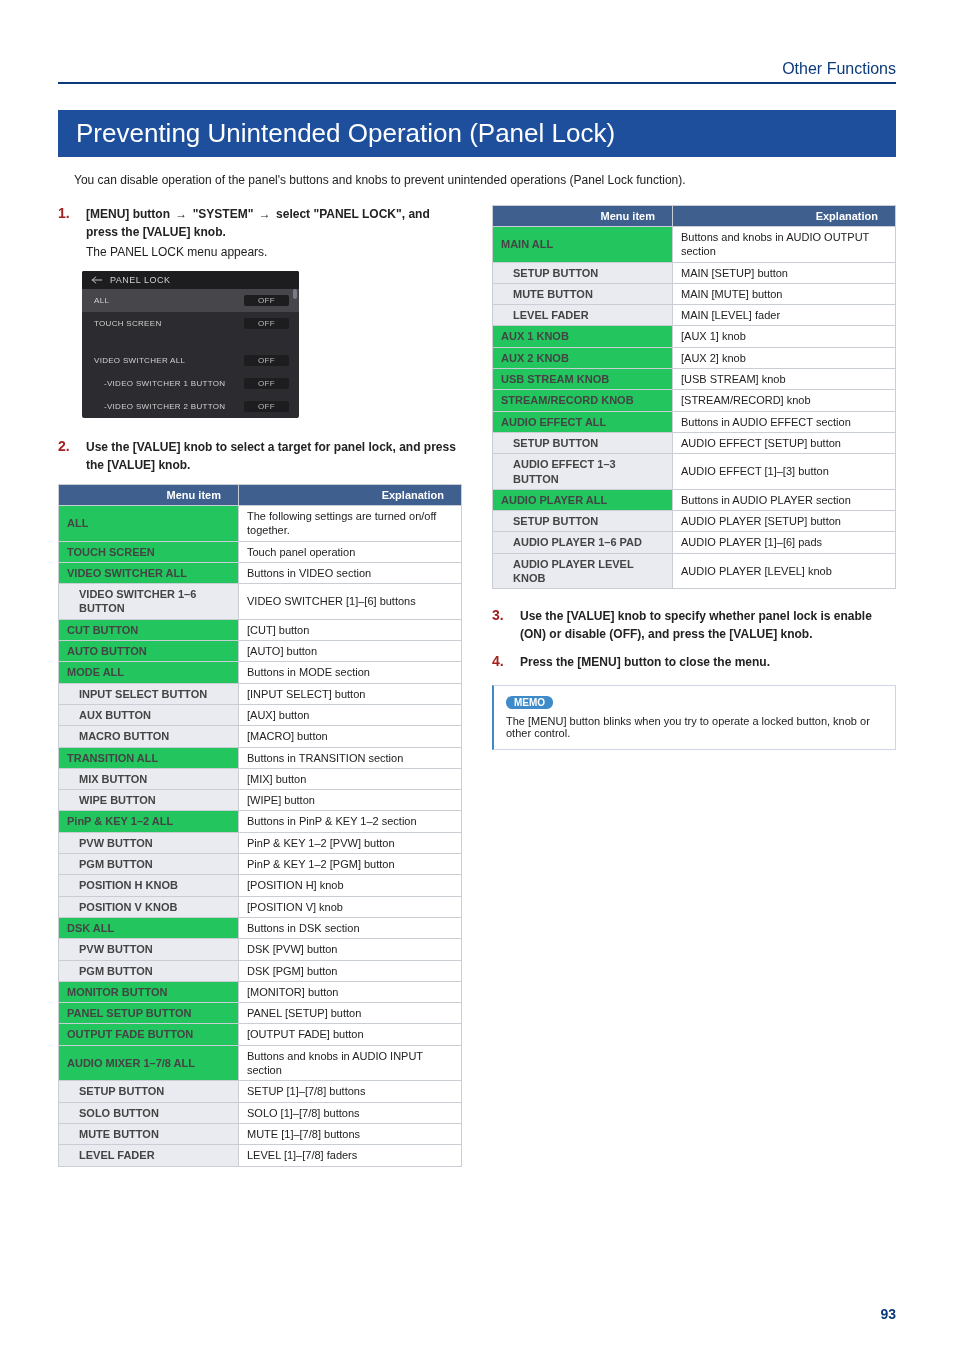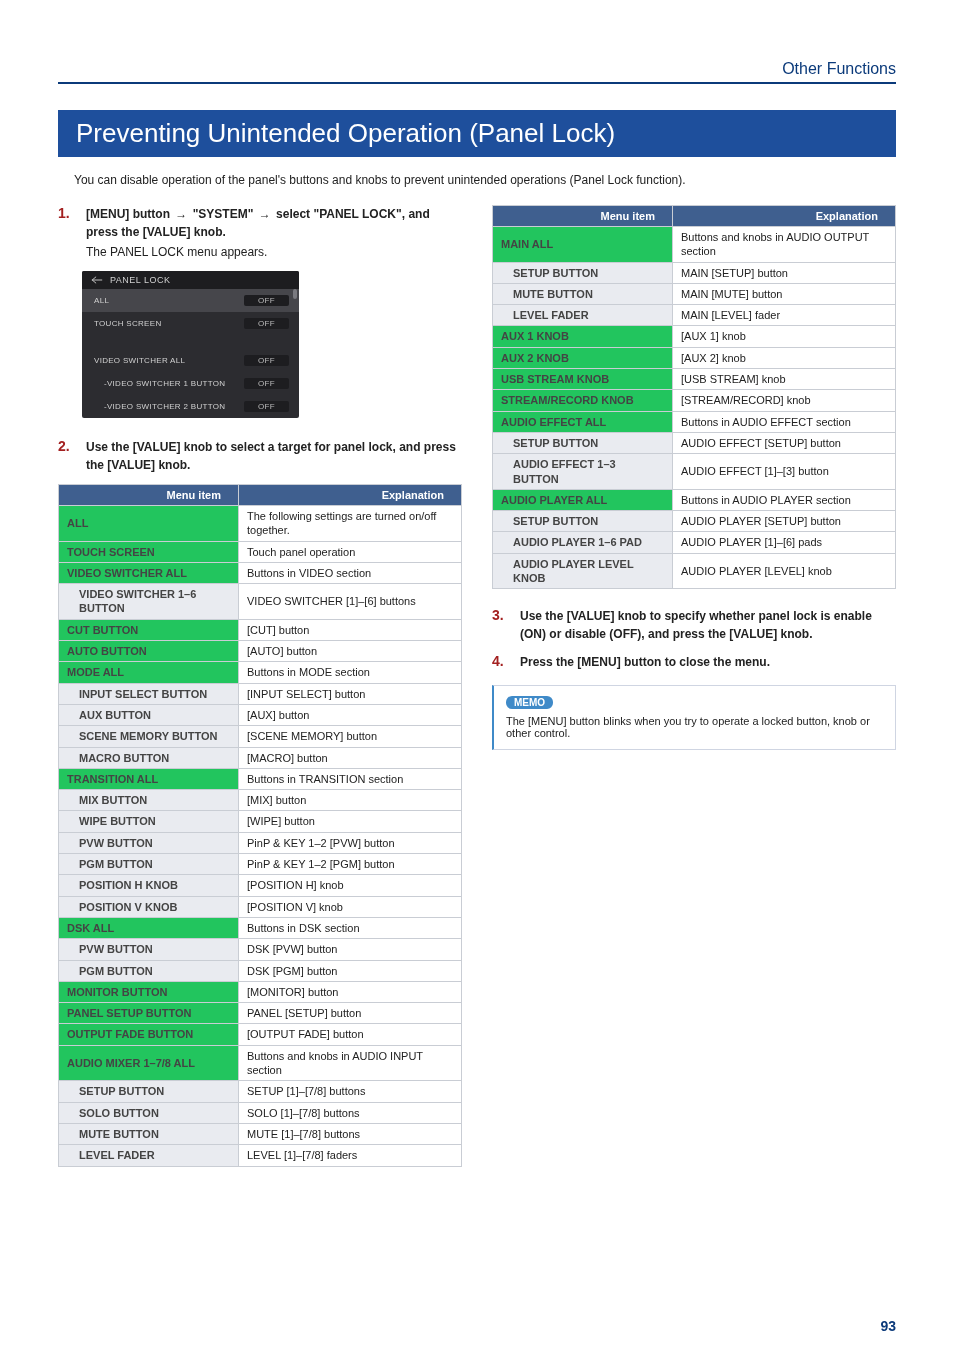--- a/index.html
+++ b/index.html
@@ -167,21 +167,21 @@
     background: var(--memo-blue);
     color:#fff;
     font-weight:700;
     font-size: 10px;
     padding: 1px 8px;
     border-radius: 6px;
     margin-bottom: 6px;
   }
   .page-number {
     position:absolute;
-    bottom: 16px;
+    bottom: 28px;
     right: 58px;
     color: var(--dark-blue);
     font-weight: 700;
     font-size: 14px;
   }
 </style>
 </head>
 <body>
 
 <div class="breadcrumb-wrap">Other Functions</div>
@@ -288,38 +288,38 @@
           </tr>
           <tr class="sub">
             <td class="k">INPUT SELECT BUTTON</td>
             <td class="v">[INPUT SELECT] button</td>
           </tr>
           <tr class="sub">
             <td class="k">AUX BUTTON</td>
             <td class="v">[AUX] button</td>
           </tr>
           <tr class="sub">
-            <td class="k">SCENE MEMORY BUTTON</td>
-            <td class="v">[SCENE MEMORY] button</td>
-          </tr>
-          <tr class="sub">
             <td class="k">MACRO BUTTON</td>
             <td class="v">[MACRO] button</td>
           </tr>
           <tr>
             <td class="k">TRANSITION ALL</td>
             <td class="v">Buttons in TRANSITION section</td>
           </tr>
           <tr class="sub">
             <td class="k">MIX BUTTON</td>
             <td class="v">[MIX] button</td>
           </tr>
           <tr class="sub">
             <td class="k">WIPE BUTTON</td>
             <td class="v">[WIPE] button</td>
+          </tr>
+          <tr>
+            <td class="k">PinP &amp; KEY 1–2 ALL</td>
+            <td class="v">Buttons in PinP &amp; KEY 1–2 section</td>
           </tr>
           <tr class="sub">
             <td class="k">PVW BUTTON</td>
             <td class="v">PinP &amp; KEY 1–2 [PVW] button</td>
           </tr>
           <tr class="sub">
             <td class="k">PGM BUTTON</td>
             <td class="v">PinP &amp; KEY 1–2 [PGM] button</td>
           </tr>
           <tr class="sub">

